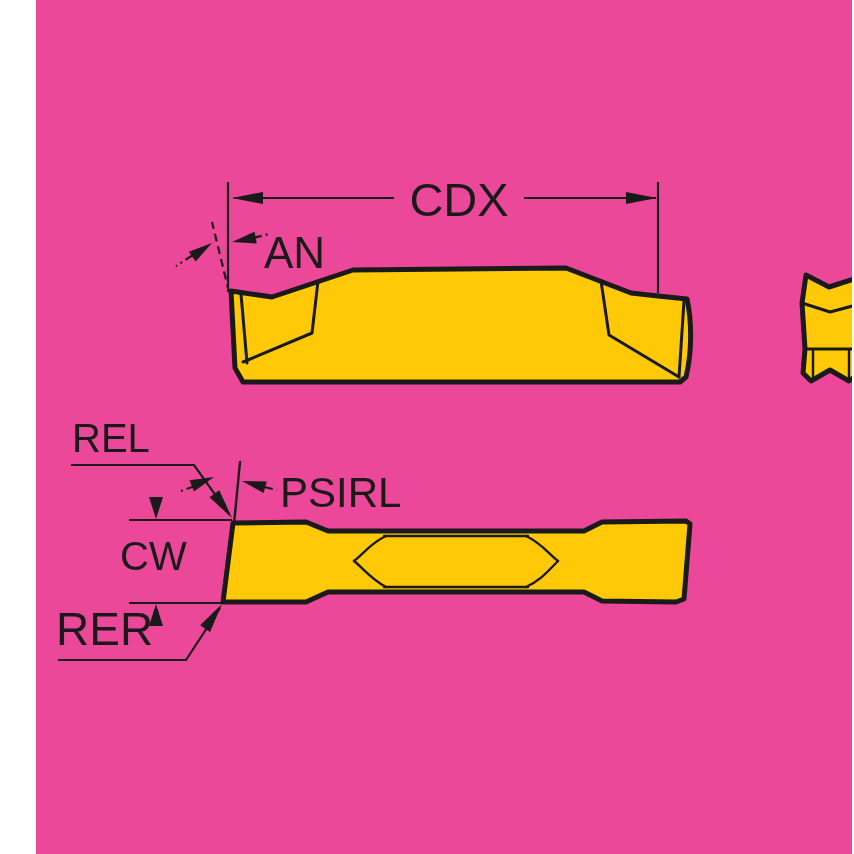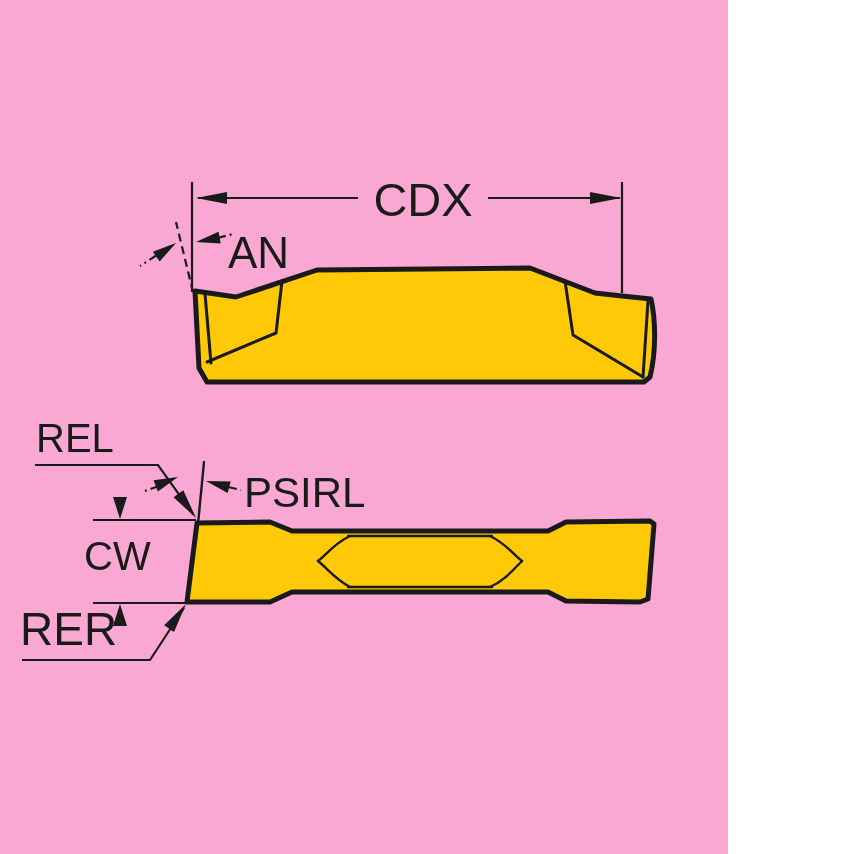--- a/index.html
+++ b/index.html
@@ -2,24 +2,25 @@
 <html><head>
 <meta charset="utf-8">
 <style>
   html, body {
     margin: 0;
     padding: 0;
     background: #ffffff;
   }
   .canvas {
     position: relative;
-    width: 728px;
+    width: 816px;
     height: 854px;
-    background: #f9a8d4;
+    background: #ec4899;
     overflow: hidden;
+    margin-left: 36px;
   }
   svg {
     display: block;
     width: 854px;
     height: 854px;
   }
   .outline {
     stroke: #1a1a1a;
     stroke-width: 5;
     stroke-linejoin: round;

